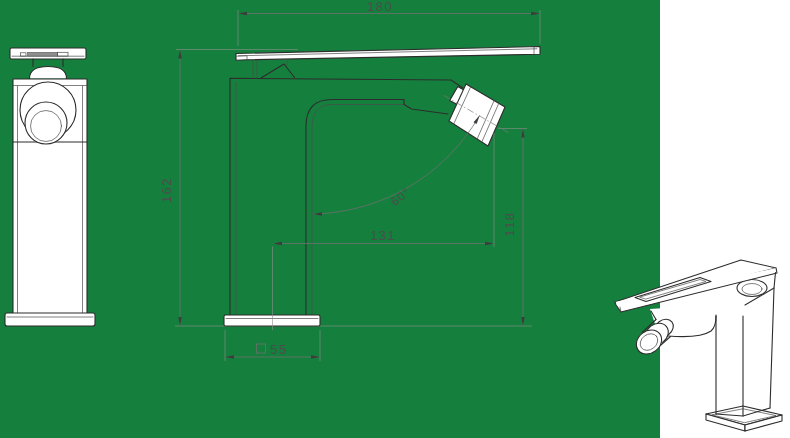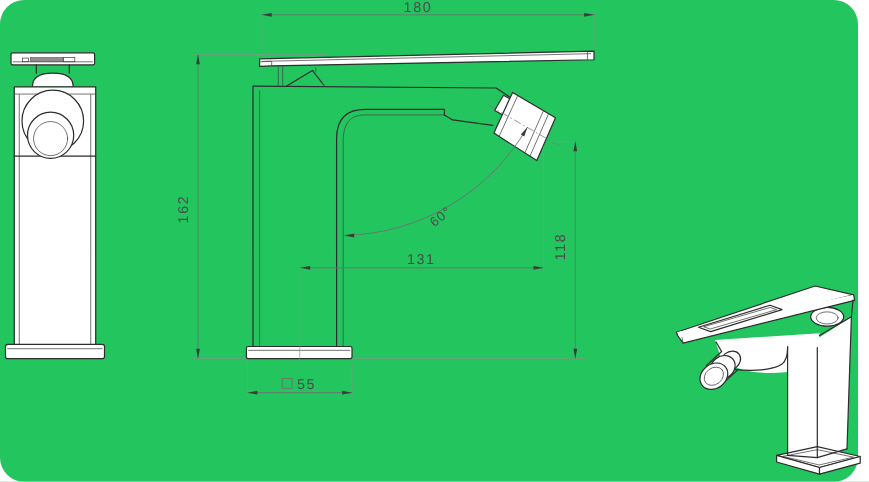--- a/index.html
+++ b/index.html
@@ -1,17 +1,17 @@
 <!DOCTYPE html>
 <html><head>
 <meta charset="utf-8">
 <style>
   html,body{margin:0;padding:0;}
   body{width:790px;height:438px;overflow:hidden;background:#ffffff;}
-  .canvas{position:relative;width:780px;height:438px;background:#22c55e;border-radius:22px;}
+  .canvas{position:relative;width:660px;height:438px;background:#15803d;}
   svg{position:absolute;left:0;top:0;}
   .g   {stroke:#2d2d2d;stroke-width:1.1;fill:none;stroke-linecap:round;stroke-linejoin:round;}
   .gf  {stroke:#2d2d2d;stroke-width:1.1;fill:#ffffff;stroke-linecap:round;stroke-linejoin:round;}
   .g2  {stroke:#4a4a4a;stroke-width:0.7;fill:none;stroke-linecap:round;}
   .fill{stroke:none;fill:#ffffff;}
   .dim {stroke:#6f6f6f;stroke-width:0.8;fill:none;}
   .thin{stroke:#8f8f8f;stroke-width:0.6;fill:none;}
   .cl  {stroke:#7a7a7a;stroke-width:0.7;fill:none;stroke-dasharray:7 2.5 1.5 2.5;}
   .arr {fill:#3c3c3c;stroke:none;}
   .dimtext{font-family:"Liberation Sans",sans-serif;font-size:13px;letter-spacing:1.5px;fill:#4c4c4c;}

